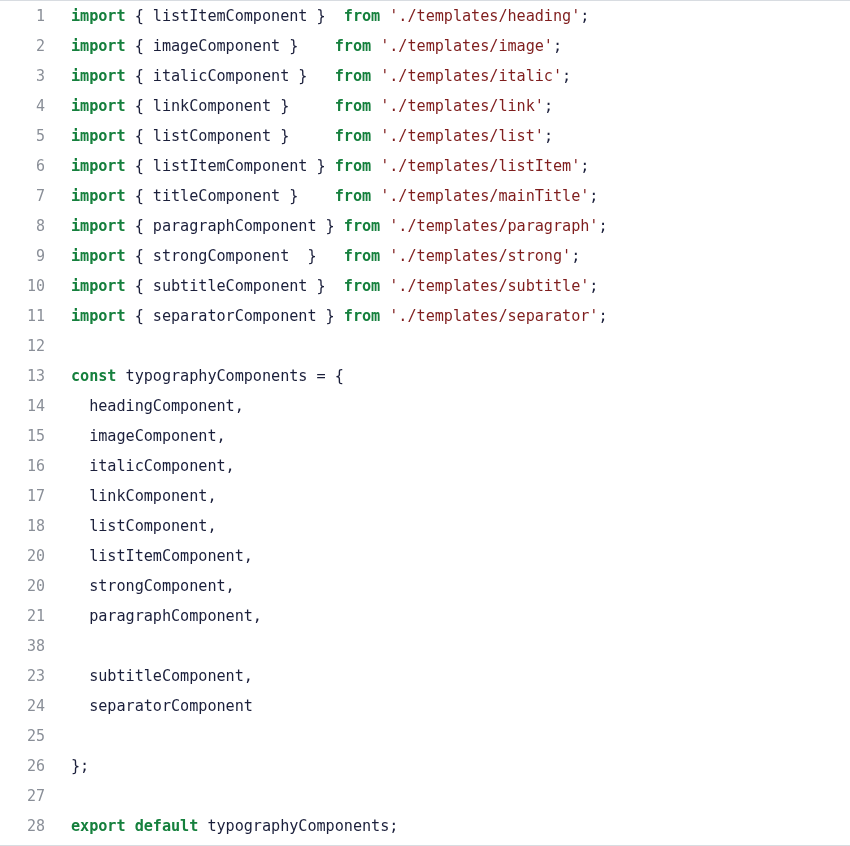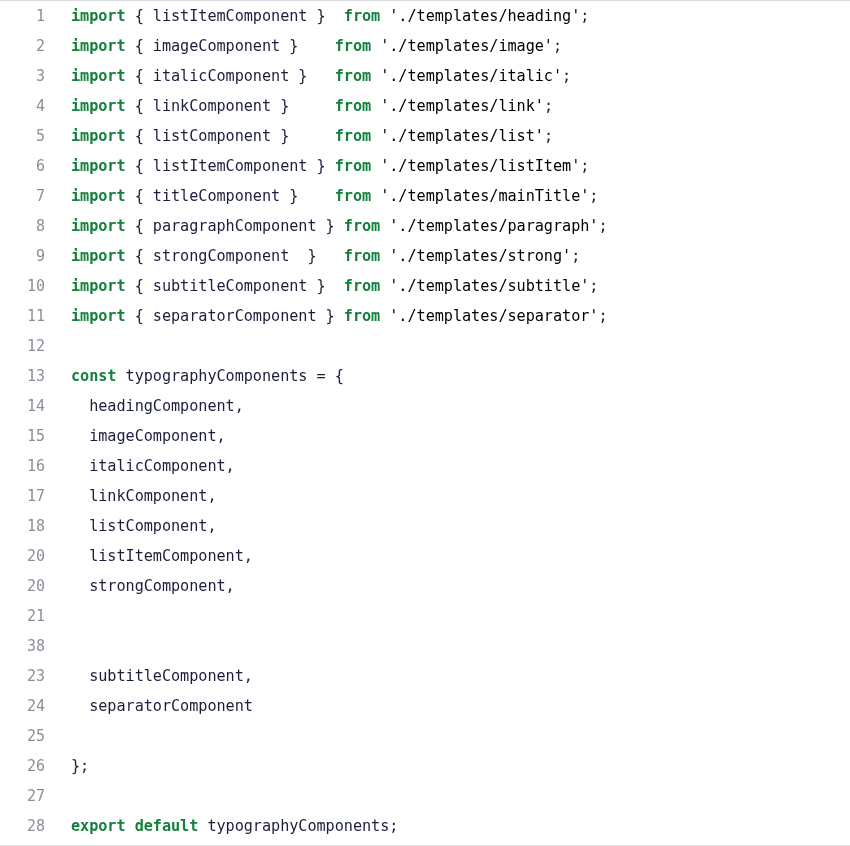--- a/index.html
+++ b/index.html
@@ -47,21 +47,21 @@
   .line-content {
     padding-left: 26px;
     font-size: 15.2px;
     font-family: "DejaVu Sans Mono", "Liberation Mono", monospace;
     color: #1b1f3b;
     white-space: pre;
     letter-spacing: -0.05px;
   }
 
   .tok-keyword { color: #15803d; font-weight: bold; }
-  .tok-string  { color: #000000; }
+  .tok-string  { color: #7f1d1d; }
   .tok-plain   { color: #1b1f3b; }
   .tok-punct   { color: #1b1f3b; }
 </style>
 </head>
 <body>
 
 <div id="code-viewer">
   <div id="code-lines">
       <div class="code-line"><div class="line-number">1</div><div class="line-content"><span class="tok-keyword">import</span><span class="tok-plain"> { listItemComponent }  </span><span class="tok-keyword">from</span><span class="tok-plain"> </span><span class="tok-string">'./templates/heading'</span><span class="tok-punct">;</span></div></div>
       <div class="code-line"><div class="line-number">2</div><div class="line-content"><span class="tok-keyword">import</span><span class="tok-plain"> { imageComponent }    </span><span class="tok-keyword">from</span><span class="tok-plain"> </span><span class="tok-string">'./templates/image'</span><span class="tok-punct">;</span></div></div>
@@ -76,21 +76,21 @@
       <div class="code-line"><div class="line-number">11</div><div class="line-content"><span class="tok-keyword">import</span><span class="tok-plain"> { separatorComponent } </span><span class="tok-keyword">from</span><span class="tok-plain"> </span><span class="tok-string">'./templates/separator'</span><span class="tok-punct">;</span></div></div>
       <div class="code-line"><div class="line-number">12</div><div class="line-content">&nbsp;</div></div>
       <div class="code-line"><div class="line-number">13</div><div class="line-content"><span class="tok-keyword">const</span><span class="tok-plain"> typographyComponents = {</span></div></div>
       <div class="code-line"><div class="line-number">14</div><div class="line-content"><span class="tok-plain">  headingComponent,</span></div></div>
       <div class="code-line"><div class="line-number">15</div><div class="line-content"><span class="tok-plain">  imageComponent,</span></div></div>
       <div class="code-line"><div class="line-number">16</div><div class="line-content"><span class="tok-plain">  italicComponent,</span></div></div>
       <div class="code-line"><div class="line-number">17</div><div class="line-content"><span class="tok-plain">  linkComponent,</span></div></div>
       <div class="code-line"><div class="line-number">18</div><div class="line-content"><span class="tok-plain">  listComponent,</span></div></div>
       <div class="code-line"><div class="line-number">20</div><div class="line-content"><span class="tok-plain">  listItemComponent,</span></div></div>
       <div class="code-line"><div class="line-number">20</div><div class="line-content"><span class="tok-plain">  strongComponent,</span></div></div>
-      <div class="code-line"><div class="line-number">21</div></div>
+      <div class="code-line"><div class="line-number">21</div><div class="line-content"><span class="tok-plain">  paragraphComponent,</span></div></div>
       <div class="code-line"><div class="line-number">38</div></div>
       <div class="code-line"><div class="line-number">23</div><div class="line-content"><span class="tok-plain">  subtitleComponent,</span></div></div>
       <div class="code-line"><div class="line-number">24</div><div class="line-content"><span class="tok-plain">  separatorComponent</span></div></div>
       <div class="code-line"><div class="line-number">25</div><div class="line-content">&nbsp;</div></div>
       <div class="code-line"><div class="line-number">26</div><div class="line-content"><span class="tok-plain">};</span></div></div>
       <div class="code-line"><div class="line-number">27</div><div class="line-content">&nbsp;</div></div>
       <div class="code-line"><div class="line-number">28</div><div class="line-content"><span class="tok-keyword">export</span><span class="tok-plain"> </span><span class="tok-keyword">default</span><span class="tok-plain"> typographyComponents;</span></div></div>
     </div>
 </div>
 

